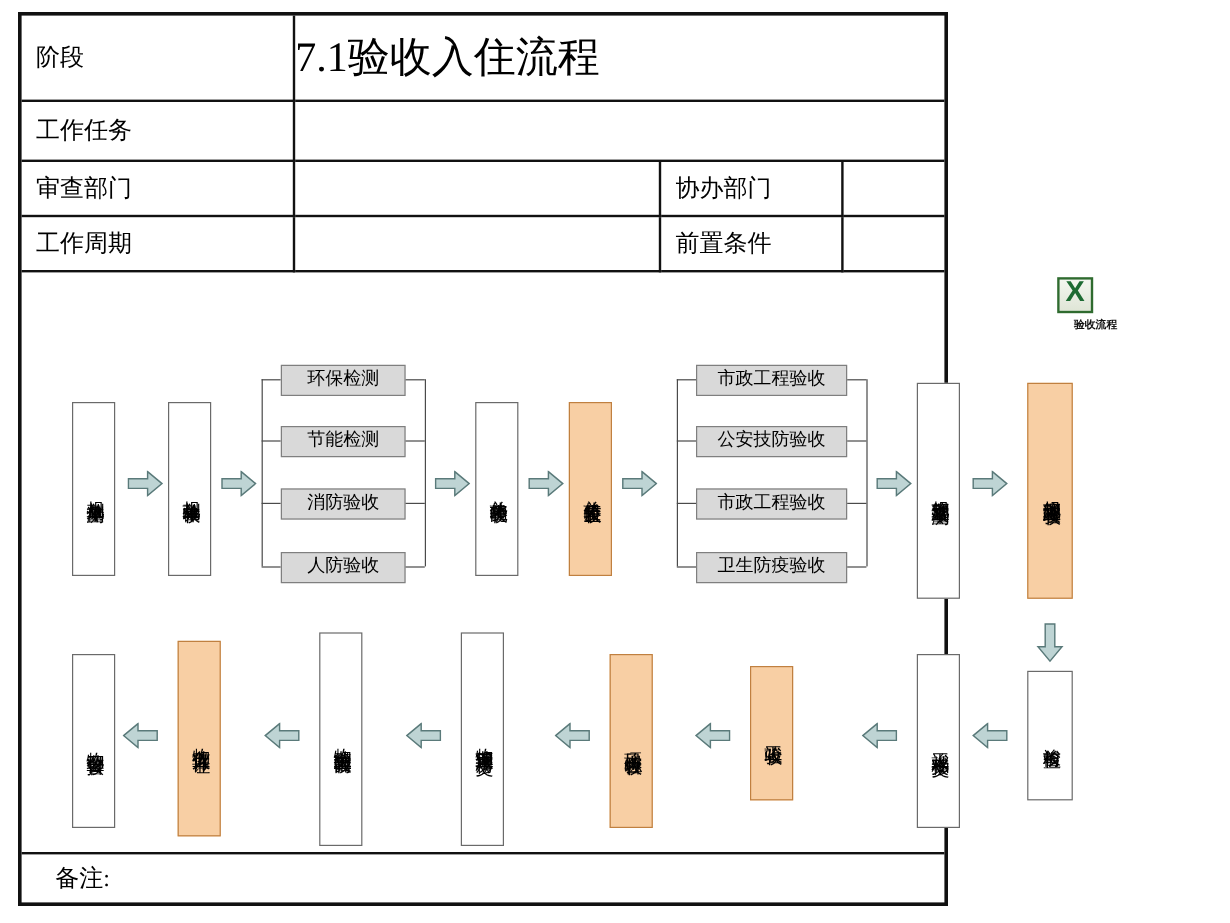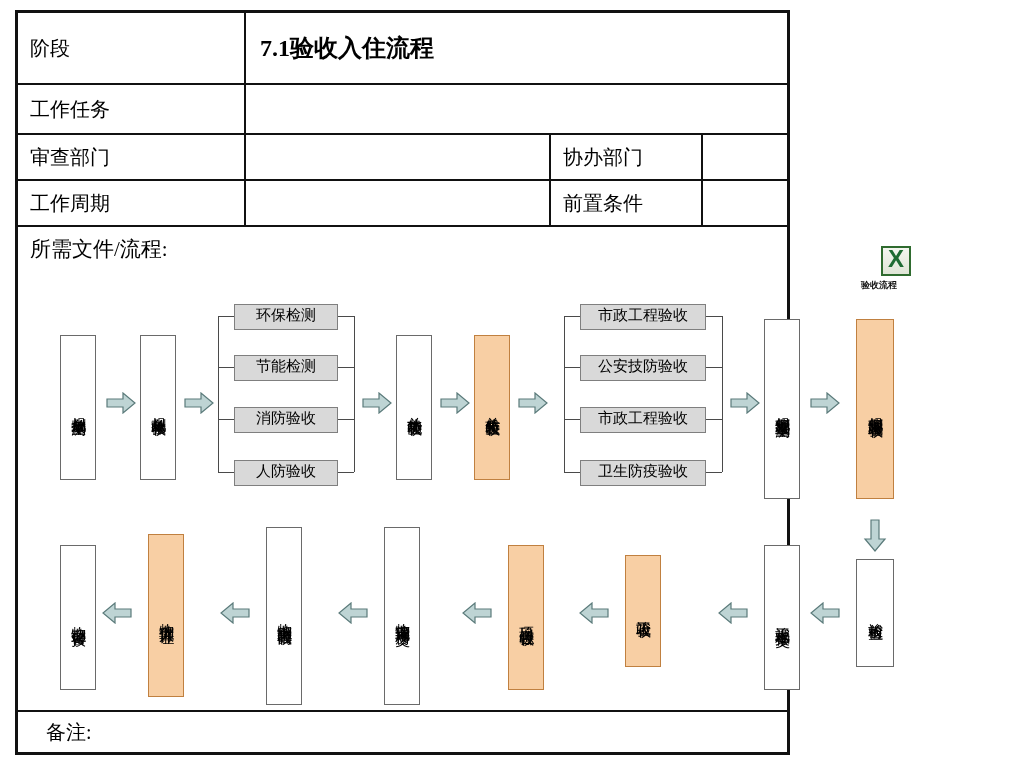--- a/index.html
+++ b/index.html
@@ -36,34 +36,34 @@
   .r5{height:485px;}
   .r6{height:40px;}
 
   .c-label{width:228px;}
   .c-wide{flex:1;padding-left:28px;}
   .c-mid{width:305px;}
   .c-lab2{width:152px;}
   .c-val2{flex:1;}
 
   .title-cell{
-    font-size:24px;font-weight:bold;
+    font-size:35px;font-weight:normal;
     letter-spacing:0px;
-    padding-left:14px;
+    padding-left:0;
   }
 
   
   .flow{position:relative;width:100%;height:100%;}
   .flow-head{
     position:absolute;left:12px;top:8px;
     font-size:21px;
   }
 
   
-  .xls{position:absolute;left:843px;top:19px;width:70px;text-align:left;}
+  .xls{position:absolute;left:843px;top:4px;width:70px;text-align:right;}
   .xls-ico{
     width:30px;height:30px;margin:0 auto;
     background:linear-gradient(#f4f6f0,#dfe5d6);
     border:2px solid #2f6b2f;
     position:relative;box-sizing:border-box;
   }
   .xls-ico:before{
     content:"X";position:absolute;left:0;right:0;top:-3px;
     font-family:"Liberation Sans",sans-serif;
     font-weight:bold;font-size:24px;color:#1e6b33;
@@ -127,21 +127,20 @@
   <div class="row r4">
     <div class="cell c-label bb br">工作周期</div>
     <div class="cell c-mid bb br"></div>
     <div class="cell c-lab2 bb br">前置条件</div>
     <div class="cell c-val2 bb"></div>
   </div>
 
   <div class="row r5 bb">
    <div class="flow">
 
-    <div class="flow-head">所需文件/流程:</div>
 
     <div class="xls">
       <div class="xls-ico"></div>
       <div class="xls-cap">验收流程</div>
     </div>
 
     <div class="box vbox white" style="left:42px;top:108px;width:36px;height:145px;">规划单体测量</div>
 
     <div class="arr" style="left:88px;top:165px;">
       <svg width="30" height="22" viewBox="0 0 30 22">

